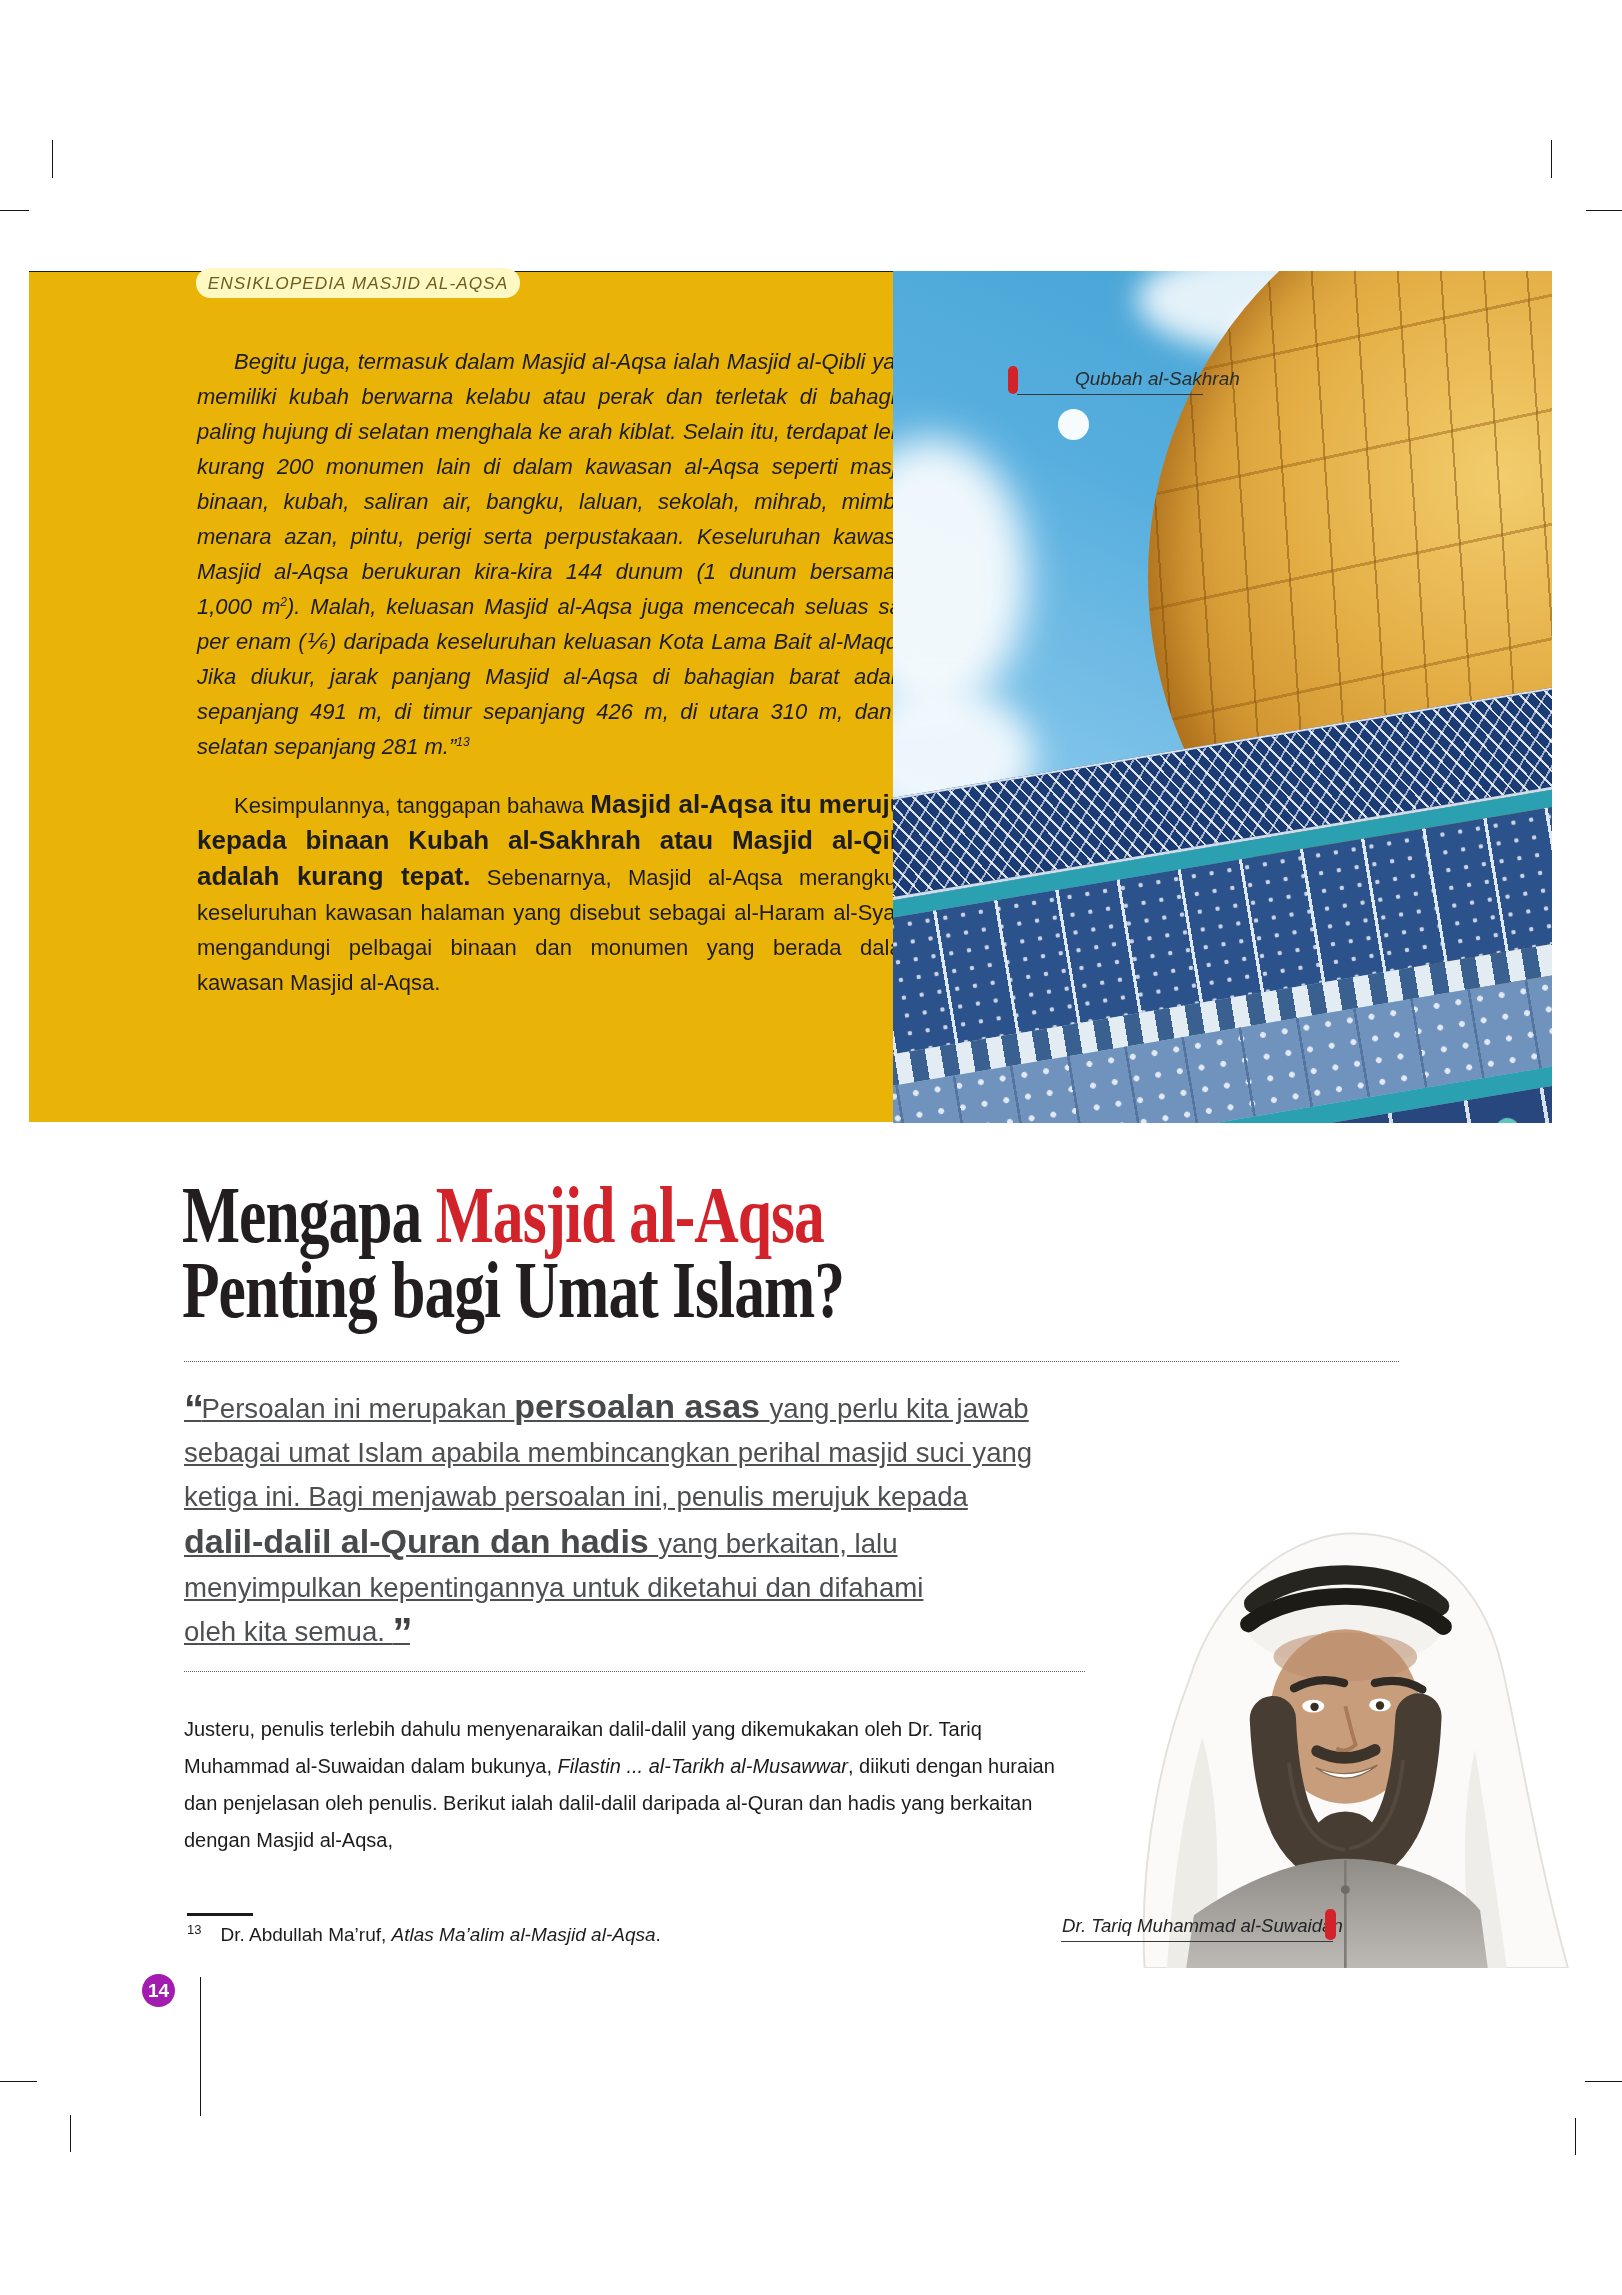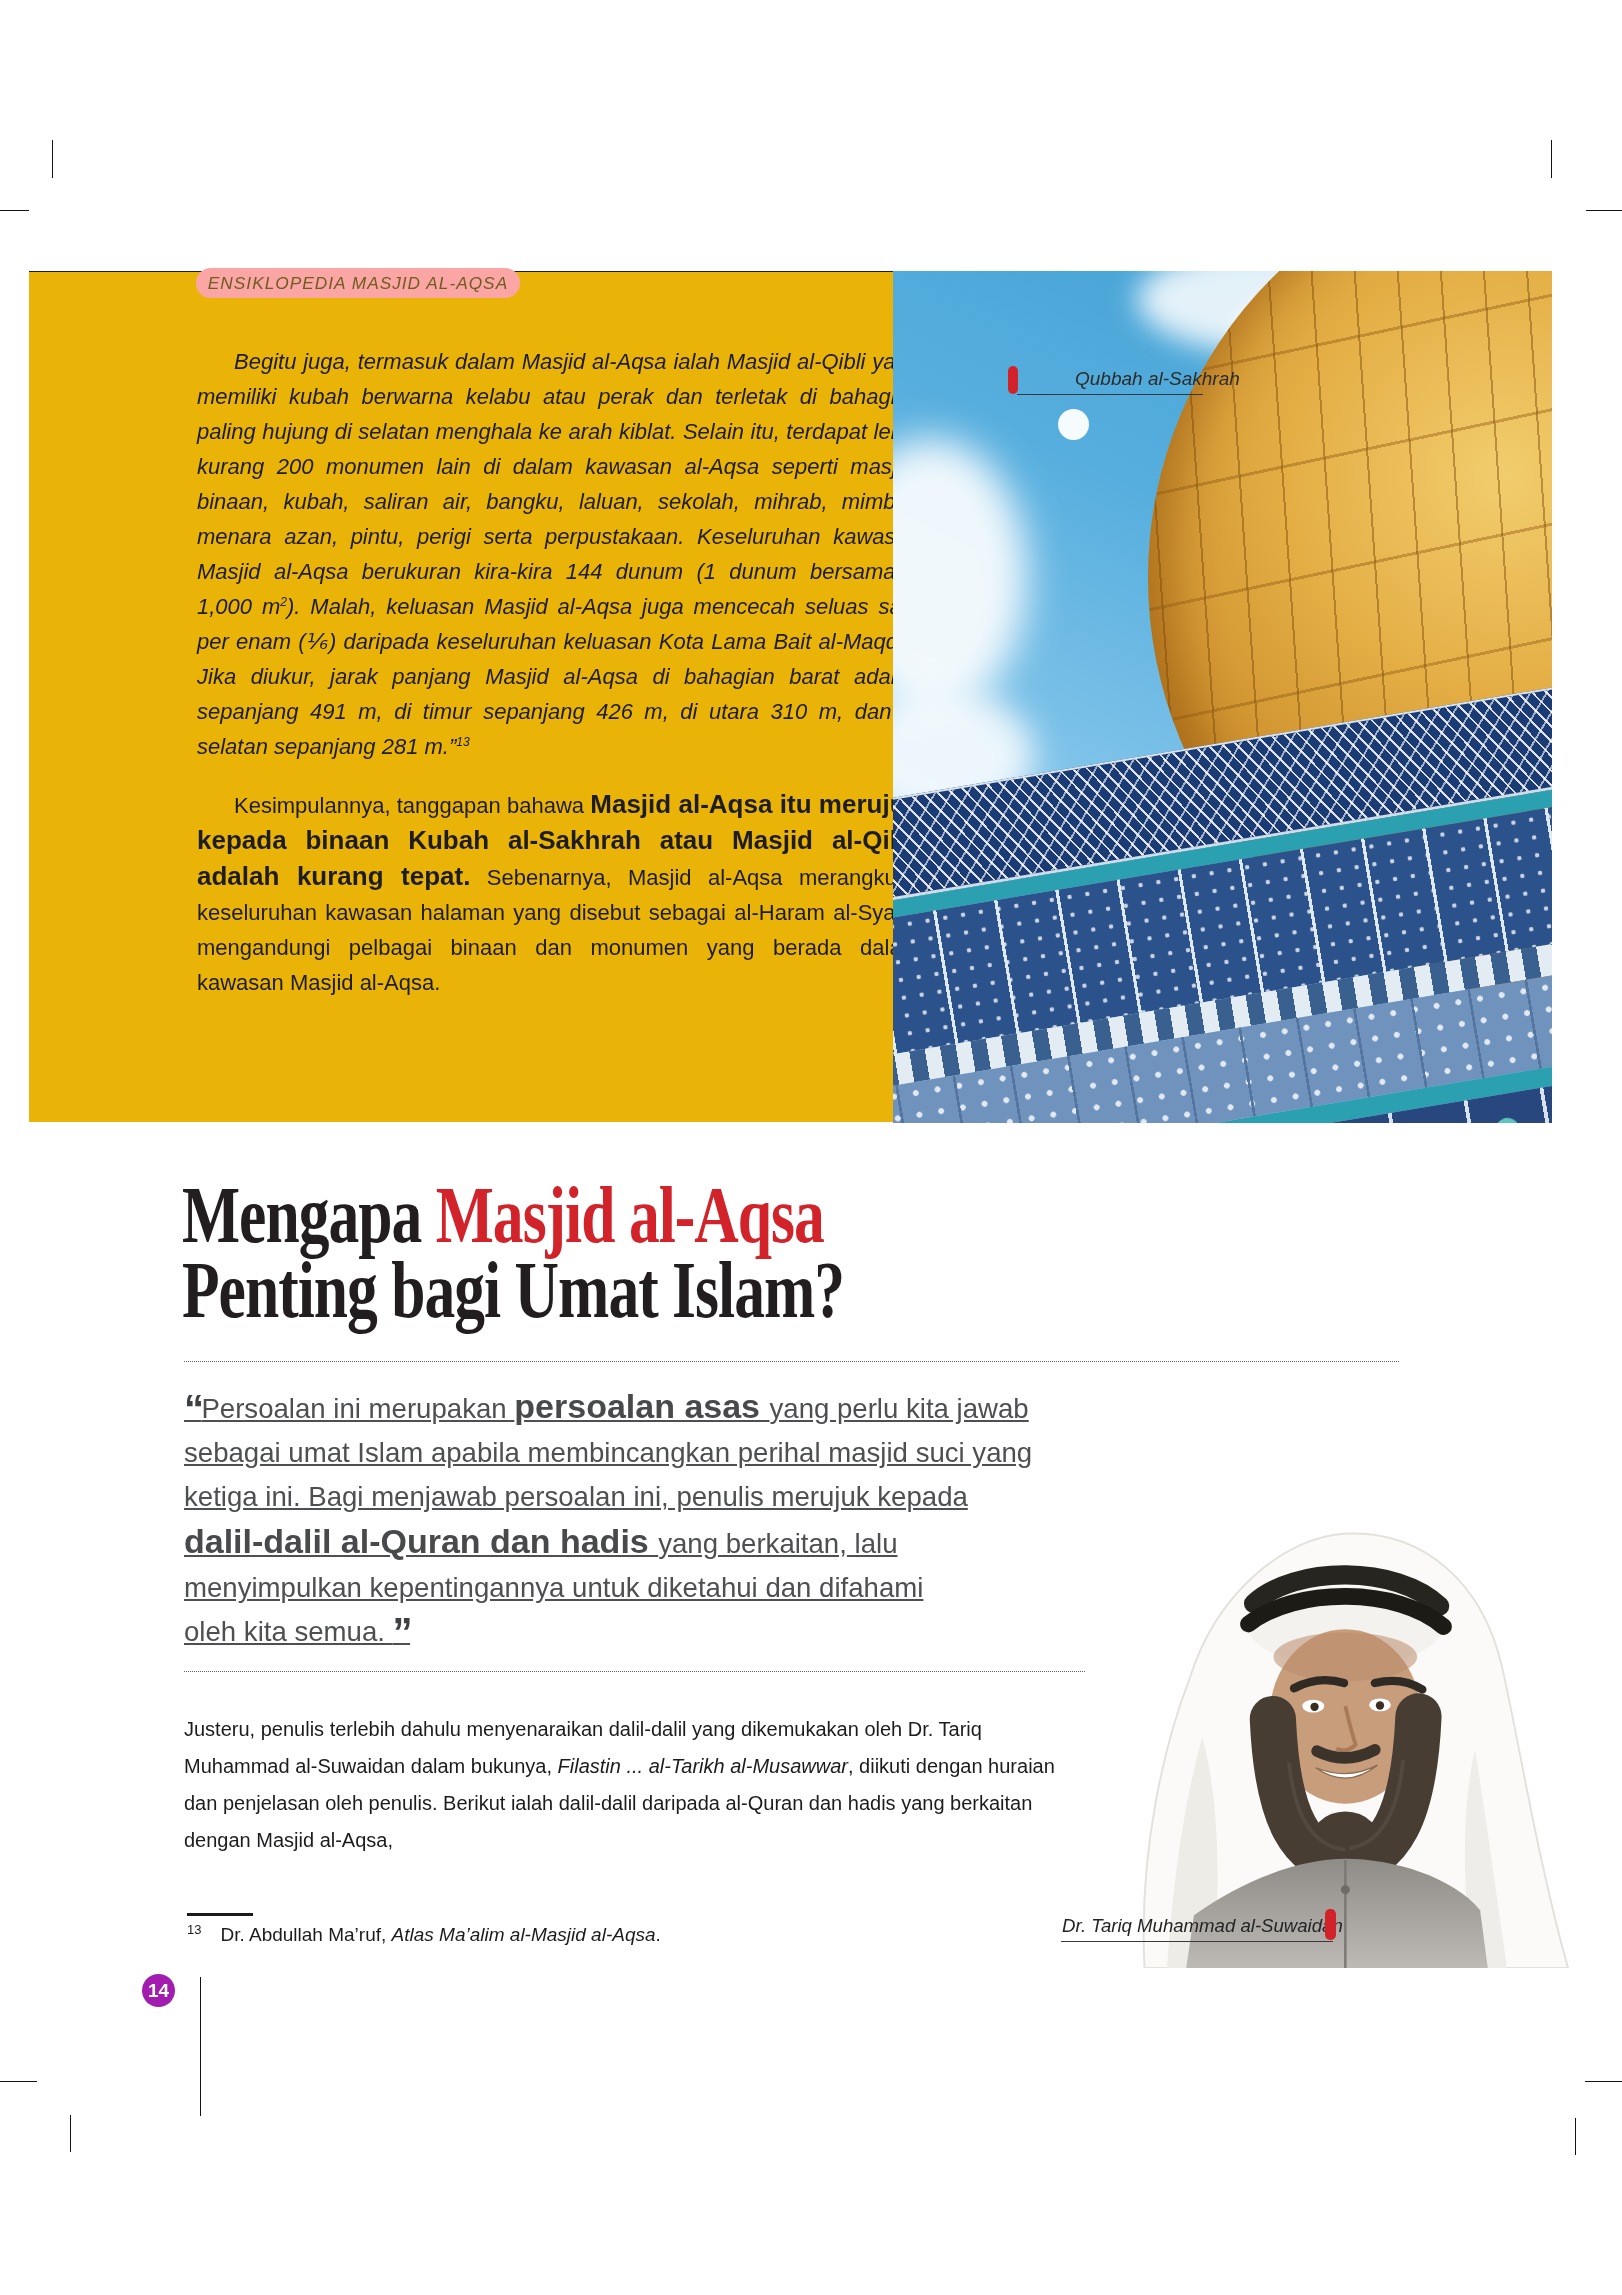--- a/index.html
+++ b/index.html
@@ -24,21 +24,21 @@
             padding:72px 32px 0 168px;}
   .bb-p1{font-size:22px;line-height:35px;font-style:italic;color:#1d1d1f;
          text-align:justify;text-indent:37px;}
   .bb-p2{margin-top:23px;font-size:22px;line-height:35px;color:#1d1d1f;
          text-align:justify;text-indent:37px;}
   .bb-p2 .seg-b{font-weight:bold;font-size:26px;}
   .seg-sup{font-size:0.55em;vertical-align:super;line-height:0;}
 
   
   .tag{position:absolute;left:196px;top:268px;width:324px;height:30px;
-       background:#fca5a5;border-radius:14.8px;display:flex;align-items:center;
+       background:#fef9c3;border-radius:14.8px;display:flex;align-items:center;
        justify-content:center;font-style:italic;font-size:17.3px;letter-spacing:1px;
        color:#6e5d1f;}
 
   
   .photo{position:absolute;left:893px;top:271px;width:659px;height:852px;overflow:hidden;
          background:linear-gradient(205deg,#3f9fd1 0%,#56aede 35%,#7fc3e9 62%,#b5dcf2 88%);}
   .moon{position:absolute;left:165px;top:138px;width:31px;height:31px;border-radius:50%;
         background:#ffffff;opacity:.95;}
   .cloud{position:absolute;background:#ffffff;border-radius:50%;}
   .cloud.c1{left:244px;top:-26px;width:276px;height:109px;filter:blur(14px);opacity:.85;}

